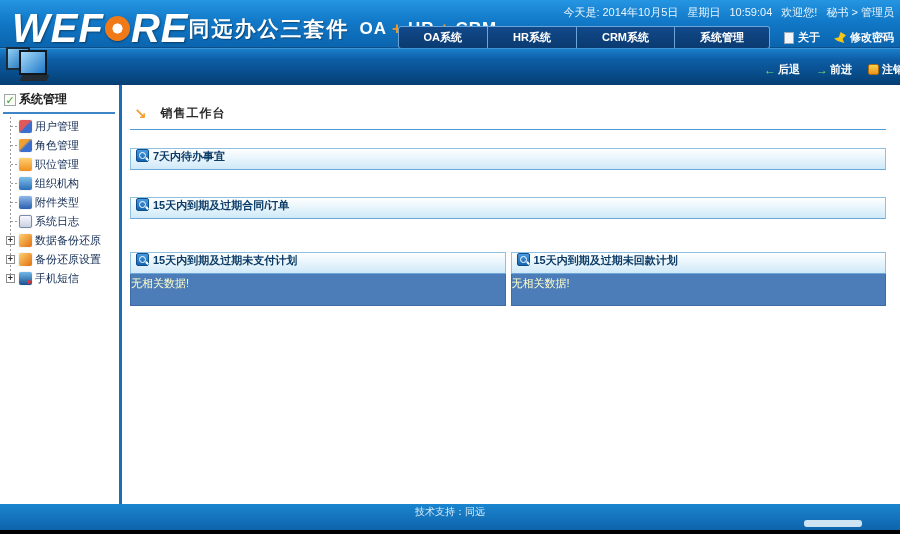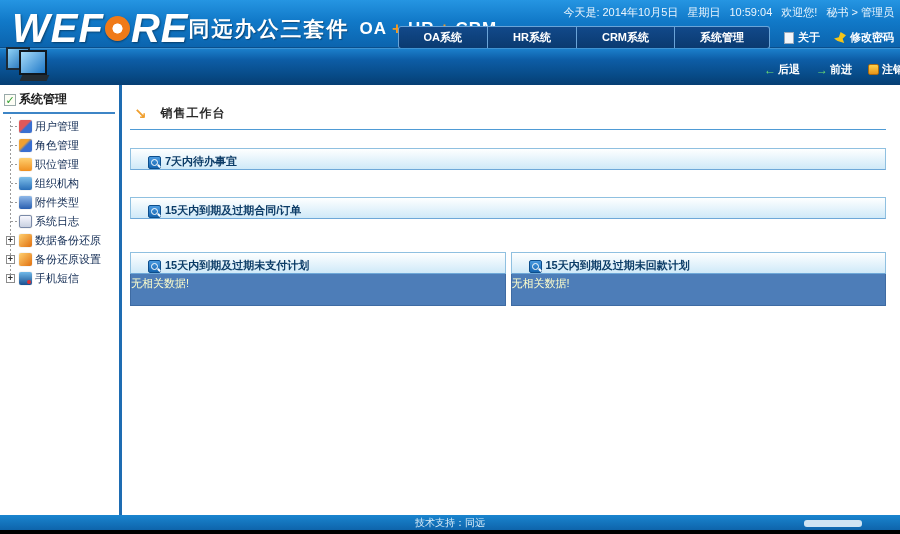--- a/index.html
+++ b/index.html
@@ -93,41 +93,41 @@
   .ic-sms::after { content:""; position:absolute; right:1px; bottom:1px; width:4px; height:4px;
                    border-radius:50%; background:#e03030; }
   .tree-label { font-size:11px; color:#102a52; }
 
   
   .workbench { display:flex; align-items:center; padding:0 0 7px 4px; border-bottom:1px solid #4f9bd5; }
   .wb-arrow { color:#f0a030; font-size:15px; font-weight:bold; margin-right:14px; line-height:12px; }
   .wb-title { font-size:12px; font-weight:bold; color:#2a2a2a; letter-spacing:1px; }
 
   .panel { margin-top:0; }
-  .panel-hdr { display:flex; align-items:flex-end; height:22px; padding:0 17px;
+  .panel-hdr { display:flex; align-items:flex-start; height:22px; padding:0 5px;
                background:linear-gradient(#feffff,#cfe9f8); border:1px solid #8fc0e0;
                border-bottom:1px solid #6ea8d8; }
   .panel-ic { width:13px; height:13px; border-radius:2px; margin-right:4px; flex:none;
               background:linear-gradient(#4a9ae0,#1565b0); border:1px solid #0d4e8c; position:relative; }
   .panel-ic::before { content:""; position:absolute; left:2px; top:2px; width:5px; height:5px;
                       border:1px solid #fff; border-radius:50%; }
   .panel-ic::after { content:""; position:absolute; left:8px; top:8px; width:4px; height:2px;
                      background:#fff; transform:rotate(45deg); border-radius:1px; }
   .panel-title { font-size:11px; font-weight:bold; color:#0b3b66; }
   .gap18 { height:18px; } .gap27 { height:27px; } .gap33 { height:33px; }
   .panel-row { display:flex; }
   .panel-row .panel { flex:1; }
   .panel-row .panel + .panel { margin-left:5px; }
   .nodata-bar { height:32px; background:#4d7db8; border:1px solid #3e6ba3; border-top:none;
                 color:#ffffcc; font-size:11px; text-align:left; line-height:19px; }
 
   
   .scroll-artifact { position:absolute; right:38px; bottom:7px; width:58px; height:7px;
                      background:#cfe4f3; border-radius:3px; z-index:6; }
-  .footer-bar { position:absolute; left:0; bottom:4px; width:900px; height:15px; overflow:hidden;
+  .footer-bar { position:absolute; left:0; bottom:4px; width:900px; height:26px; overflow:hidden;
                 background:linear-gradient(#1a85cf,#0e64ab); text-align:center; z-index:4; }
   .footer-text { color:#d8ecf8; font-size:10px; line-height:16px; }
   .bottom-strip { position:absolute; left:0; bottom:0; width:900px; height:4px; background:#000; z-index:5; }
 </style>
 </head>
 <body>
 
 <div class="app">
 
   <div class="hdr1">

